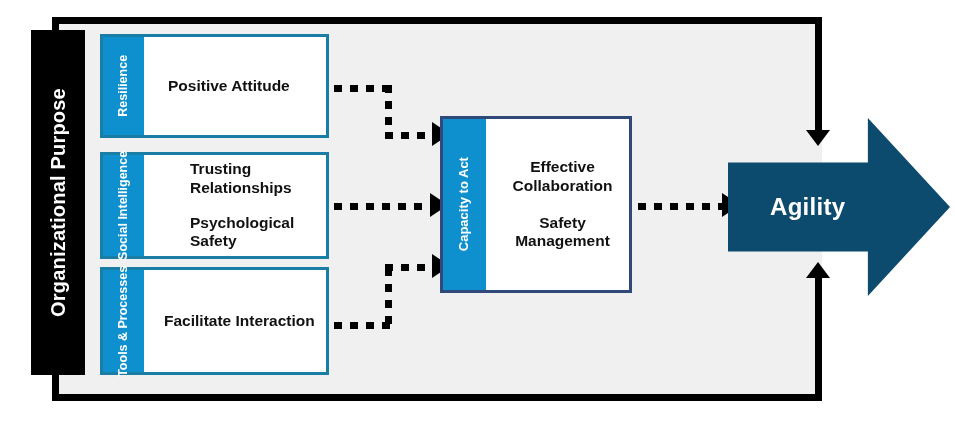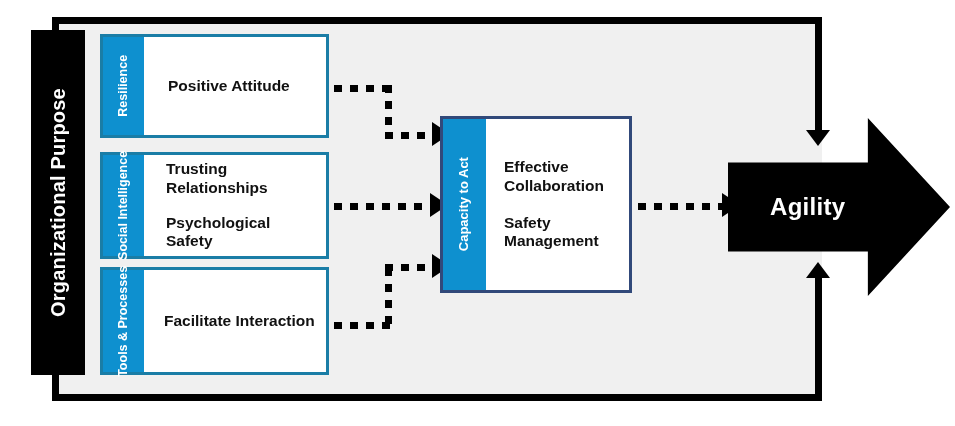--- a/index.html
+++ b/index.html
@@ -119,21 +119,21 @@
     font-weight: bold;
     line-height: 1.22;
     white-space: pre-line;
   }
 
   #card-resilience { left: 100px; top: 34px;  width: 229px; height: 104px; }
   #card-social     { left: 100px; top: 152px; width: 229px; height: 107px; }
   #card-tools      { left: 100px; top: 267px; width: 229px; height: 108px; }
 
   #card-resilience .card-body { gap: 20px; padding-left: 24px; }
-  #card-social .card-body { gap: 16px; padding-left: 22px; }
+  #card-social .card-body { gap: 16px; padding-left: 22px; margin-left: 24px; }
   #card-tools .card-body  { gap: 14px; padding-left: 20px; }
   #card-social .card-tab .vtext { line-height: 1.18; }
   #card-tools .card-tab .vtext  { line-height: 1.18; }
 
   
   #capacity-box {
     position: absolute;
     left: 440px;
     top: 116px;
     width: 192px;
@@ -145,20 +145,21 @@
   }
   #capacity-box .card-tab {
     width: 43px;
     flex: 0 0 43px;
     background: #0e90cf;
   }
   #capacity-box .card-tab .vtext { font-size: 13px; }
   #capacity-box .card-body {
     padding: 12px 8px 12px 18px;
     gap: 18px;
+    text-align: center;
   }
   #capacity-box .card-body .line { font-size: 15.5px; }
 
   
   .dot-h, .dot-v {
     position: absolute;
   }
   .dot-h {
     height: 7px;
     background-image: linear-gradient(to right, #000 0 8px, transparent 8px 16px);
@@ -199,21 +200,21 @@
   #conn4-h1 { left: 638px; top: 203px; width: 92px; }
   #conn4-head { left: 722px; top: 193px; }
 
   
   #agility-arrow {
     position: absolute;
     left: 728px;
     top: 118px;
     width: 222px;
     height: 178px;
-    background: #000000;
+    background: #0c4a6e;
     clip-path: polygon(0% 25%, 63% 25%, 63% 0%, 100% 50%, 63% 100%, 63% 75%, 0% 75%);
     display: flex;
     align-items: center;
     justify-content: flex-start;
   }
   #agility-arrow .agility-label {
     color: #ffffff;
     font-size: 24px;
     font-weight: bold;
     margin-left: 42px;

